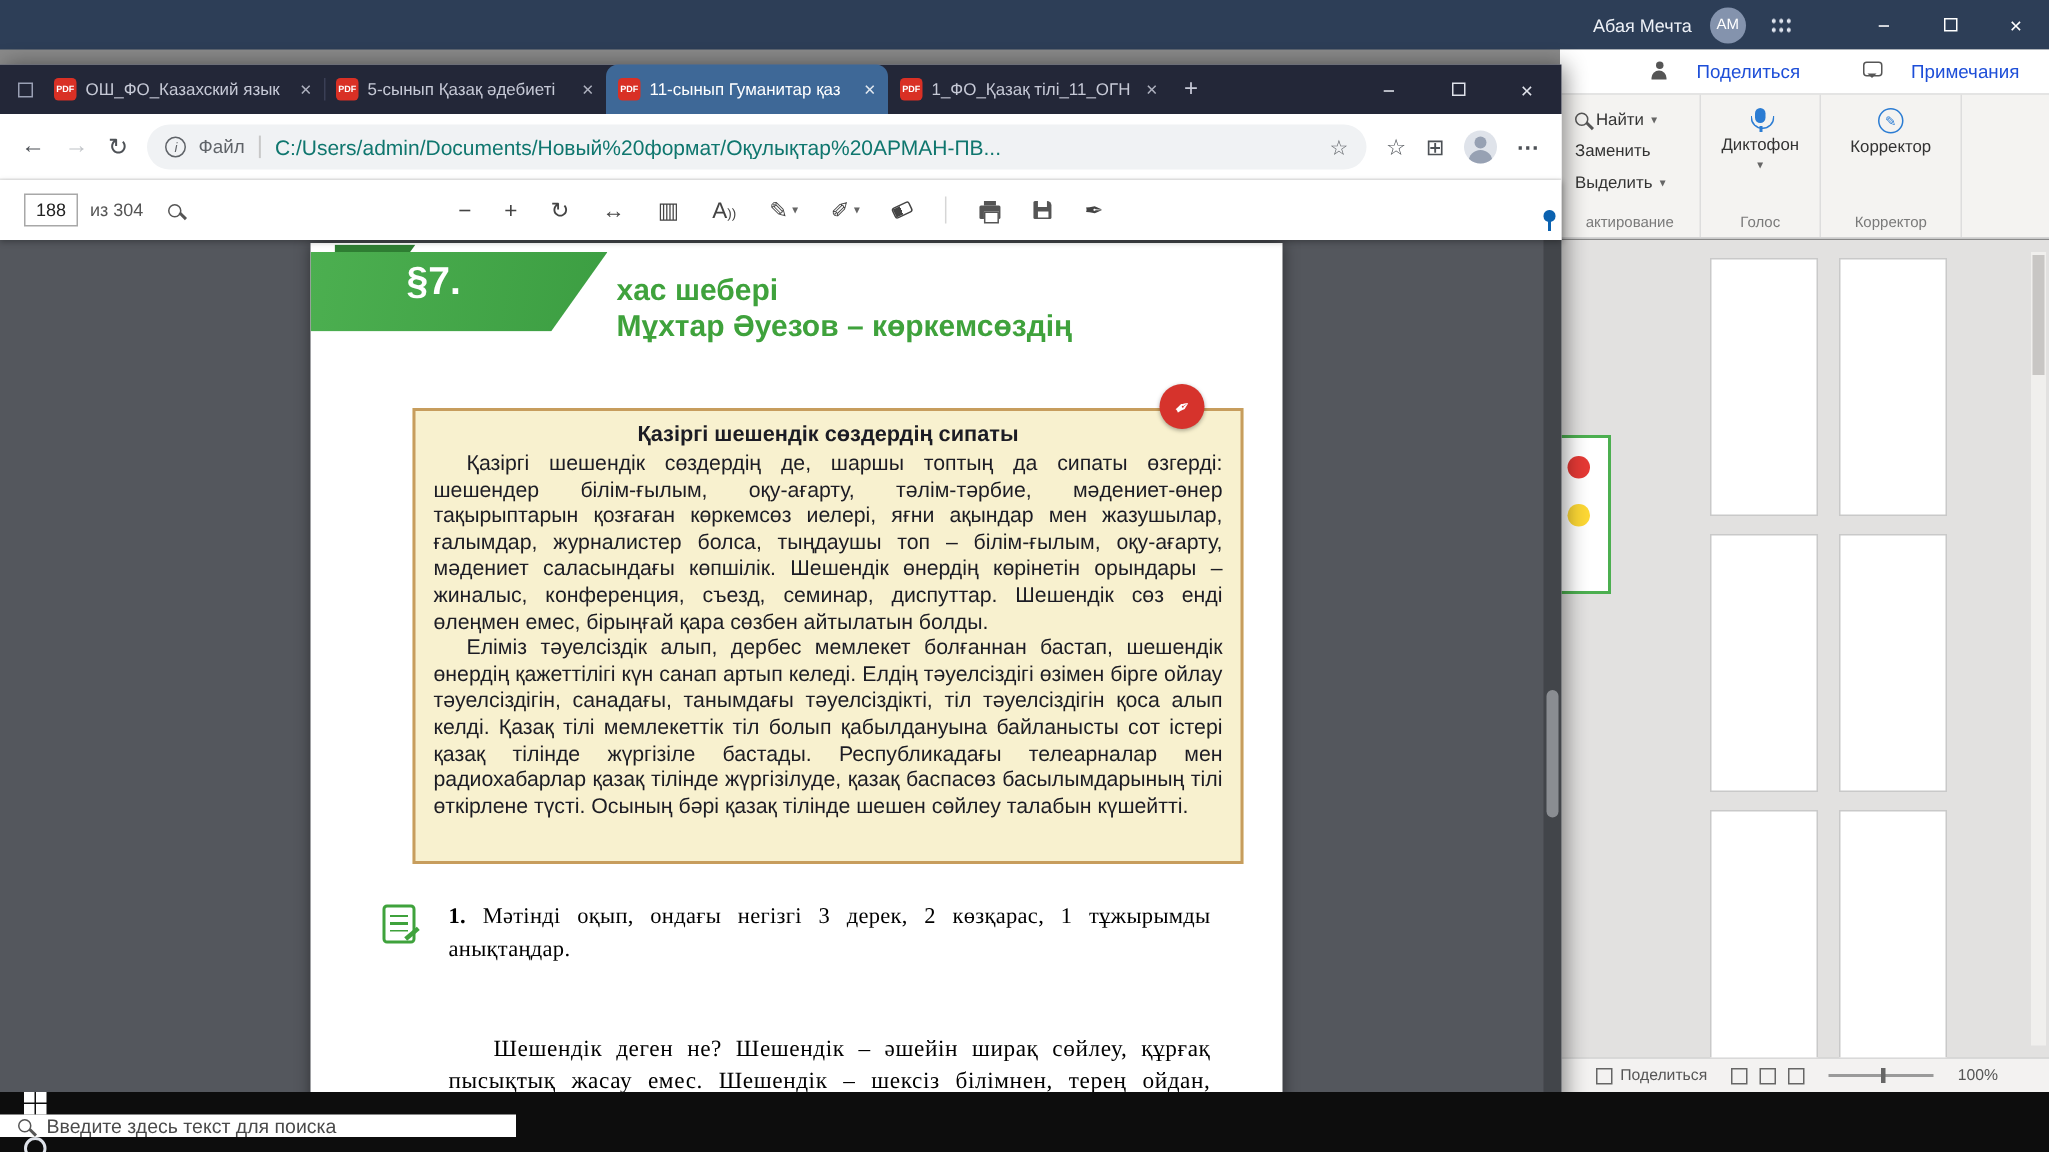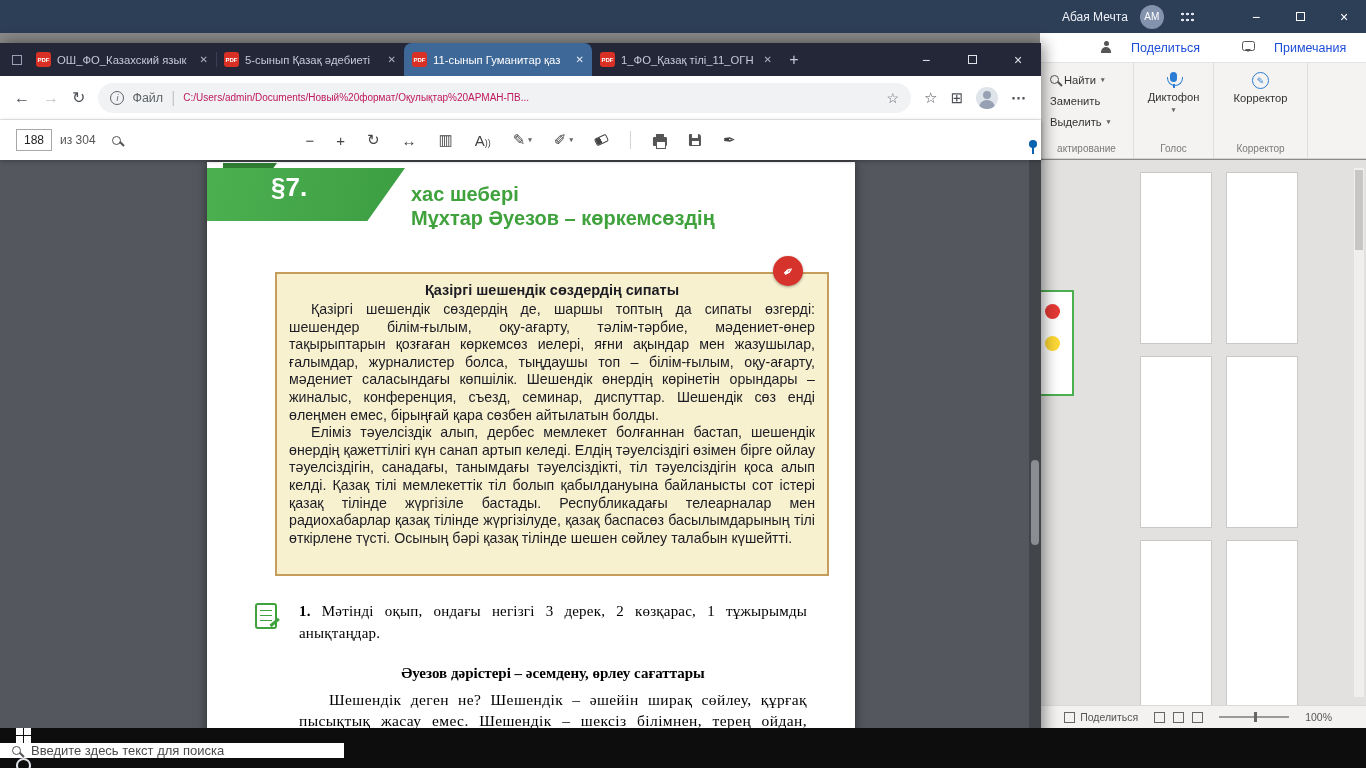--- a/index.html
+++ b/index.html
@@ -66,21 +66,21 @@
 .ecap { width:46px; display:flex; align-items:center; justify-content:center; color:#dfe2ea; font-size:14px; }
 .ecap .sq { width:9px; height:9px; border:1px solid #dfe2ea; display:block; }
 
 .ebar { height:44px; background:#fff; display:flex; align-items:center; gap:13px; padding:0 14px; border-bottom:1px solid #ececec; }
 .enav { font-size:16px; color:#4d5156; }
 .enav.disabled { color:#c3c6ca; }
 .url-pill { flex:1; min-width:0; height:30px; background:#f0f2f4; border-radius:15px; display:flex; align-items:center; gap:8px; padding:0 12px; }
 .ico-info { flex:0 0 auto; width:14px; height:14px; border:1.3px solid #5f6368; border-radius:50%; color:#5f6368; font-size:9px; font-style:italic; display:flex; align-items:center; justify-content:center; }
 .url-scheme { font-size:12.5px; color:#5f6368; }
 .url-sep { color:#c8c8c8; }
-.url-text { flex:1; font-size:10px; color:#be185d; white-space:nowrap; overflow:hidden; }
+.url-text { flex:1; font-size:14px; color:#0f766e; white-space:nowrap; overflow:hidden; }
 .pill-star { color:#5f6368; font-size:14px; }
 .ebar-ic { color:#4d5156; font-size:15px; }
 .more { letter-spacing:1px; font-weight:bold; }
 
 .ptool { height:40px; background:#fff; display:flex; align-items:center; padding:0 16px; position:relative; box-shadow:0 1px 4px rgba(0,0,0,.3); z-index:5; }
 .pagebox { width:36px; height:22px; border:1px solid #a8a8a8; font-size:12px; color:#222; display:flex; align-items:center; justify-content:center; }
 .pageof { margin-left:8px; font-size:12px; color:#555; }
 .ptool-mag { margin-left:16px; }
 .pcenter { position:absolute; left:50%; transform:translateX(-50%); display:flex; align-items:center; gap:22px; color:#444; font-size:15px; }
 .pc-ic { display:flex; align-items:center; gap:3px; }
@@ -373,21 +373,20 @@
         </div>
 
         <div class="task">
           <i class="ico-note"></i>
           <div class="task-text">
             <span class="task-num">1.</span>
             <span>Мәтінді оқып, ондағы негізгі 3 дерек, 2 көзқарас, 1 тұжырымды анықтаңдар.</span>
           </div>
         </div>
 
-        <div class="psub">Әуезов дәрістері – әсемдену, өрлеу сағаттары</div>
         <div class="pbody">Шешендік деген не? Шешендік – әшейін ширақ сөйлеу, құрғақ пысықтық жасау емес. Шешендік – шексіз білімнен, терең ойдан, асқан парасаттан туатын нәрсе! Әуезовтің шешендігі ғұлама ғалымдығында жатыр...</div>
       </div>
 
       <div class="pscroll">
           <i></i>
         </div>
     </div>
   </div>
 
   <div class="taskbar">

